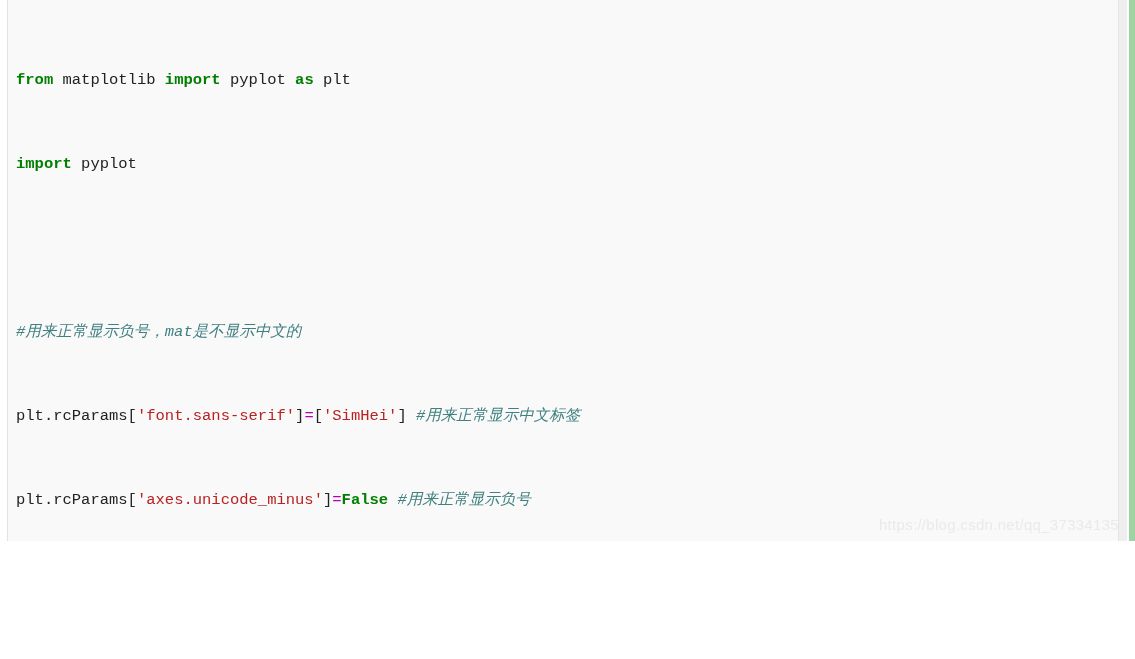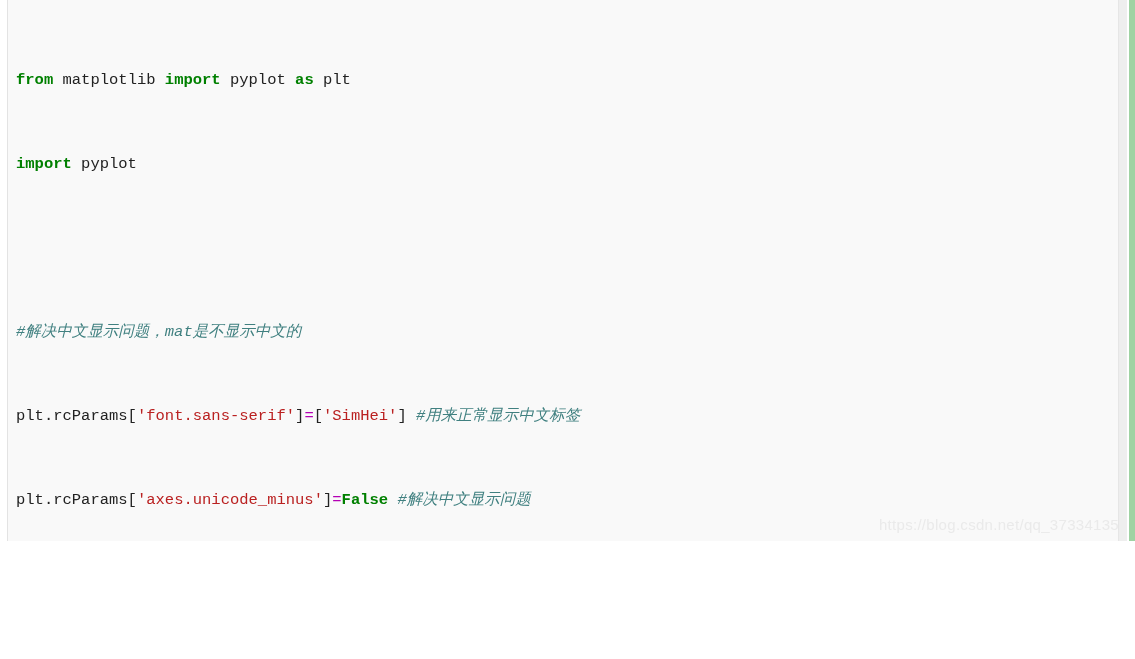--- a/index.html
+++ b/index.html
@@ -143,25 +143,25 @@
   <div class="code-surface">
 
     <div class="code-lines">
 
       <div class="ln"><span class="kw">from</span><span class="name"> matplotlib </span><span class="kw">import</span><span class="name"> pyplot </span><span class="kw">as</span><span class="name"> plt</span></div>
 
       <div class="ln"><span class="kw">import</span><span class="name"> pyplot</span></div>
 
       <div class="ln"> </div>
 
-      <div class="ln"><span class="com">#解决中文显示问题，mat是不显示中文的</span></div>
+      <div class="ln"><span class="com">#用来正常显示负号，mat是不显示中文的</span></div>
 
       <div class="ln"><span class="name">plt.rcParams[</span><span class="str">'font.sans-serif'</span><span class="punc">]</span><span class="op">=</span><span class="punc">[</span><span class="str">'SimHei'</span><span class="punc">] </span><span class="com">#用来正常显示中文标签</span></div>
 
-      <div class="ln"><span class="name">plt.rcParams[</span><span class="str">'axes.unicode_minus'</span><span class="punc">]</span><span class="op">=</span><span class="kw">False</span><span class="punc"> </span><span class="com">#解决中文显示问题</span></div>
+      <div class="ln"><span class="name">plt.rcParams[</span><span class="str">'axes.unicode_minus'</span><span class="punc">]</span><span class="op">=</span><span class="kw">False</span><span class="punc"> </span><span class="com">#用来正常显示负号</span></div>
 
       <div class="ln"> </div>
 
       <div class="ln"></div>
 
       
 
       
 
       

